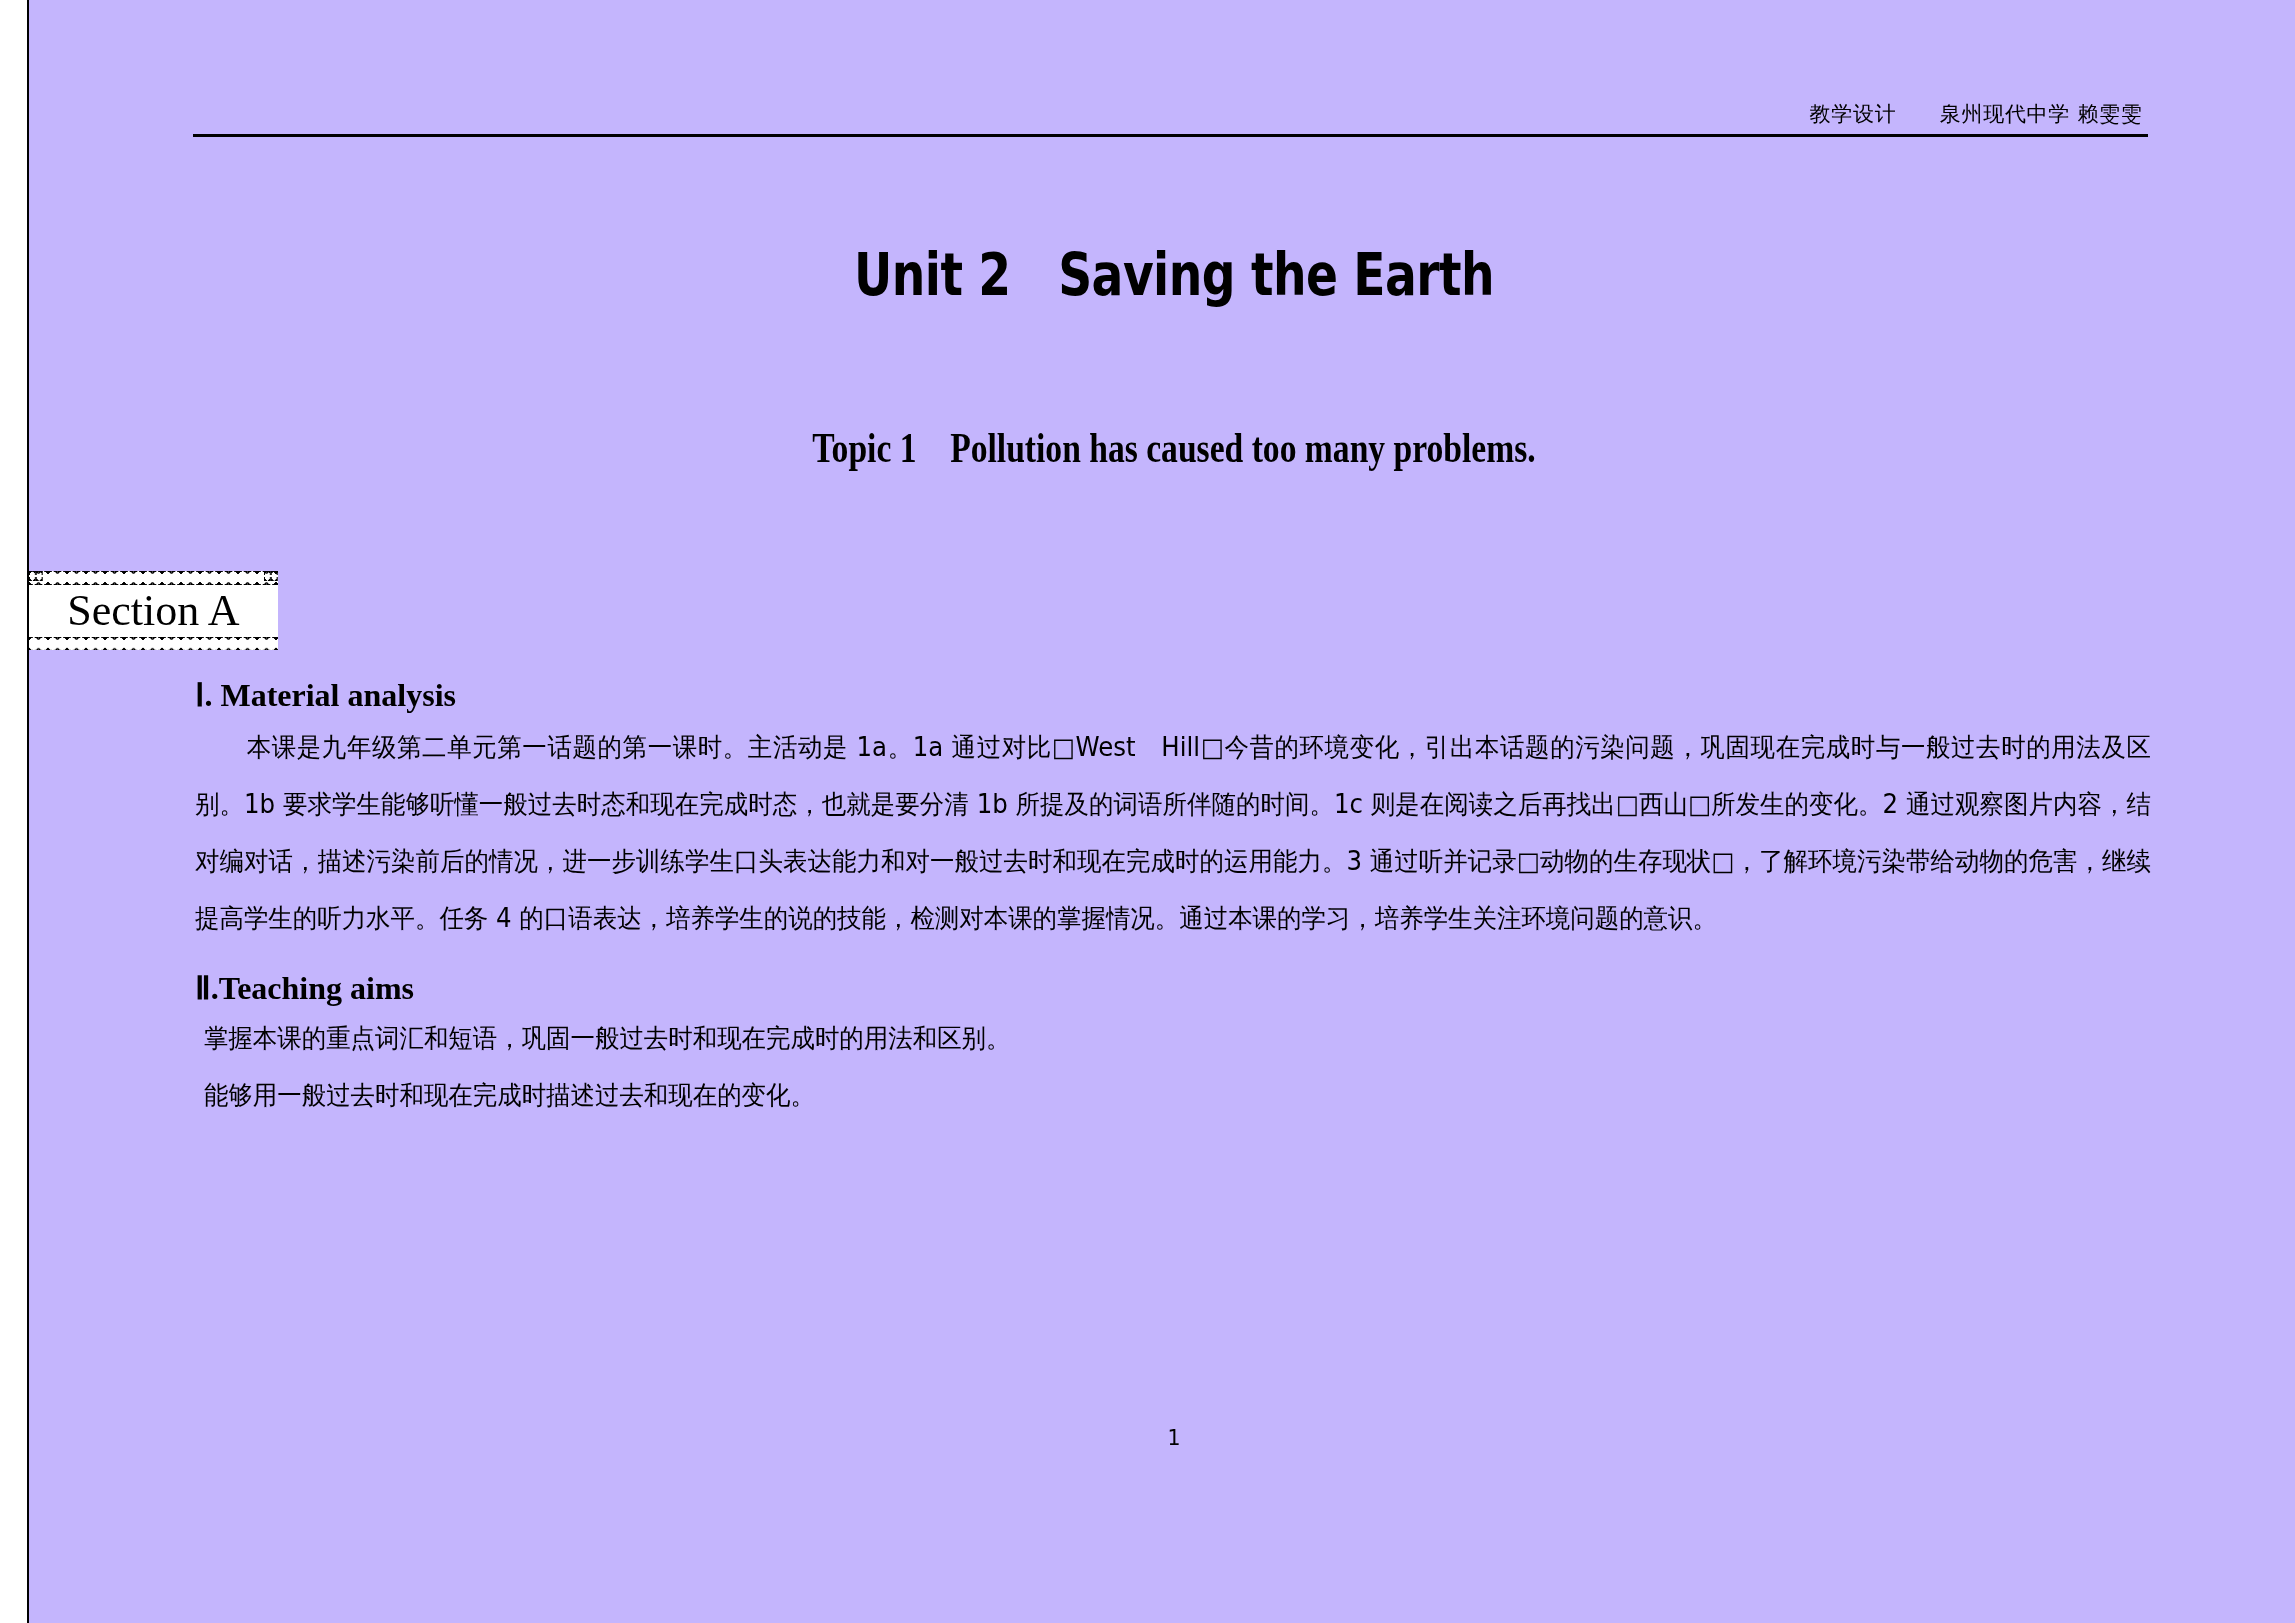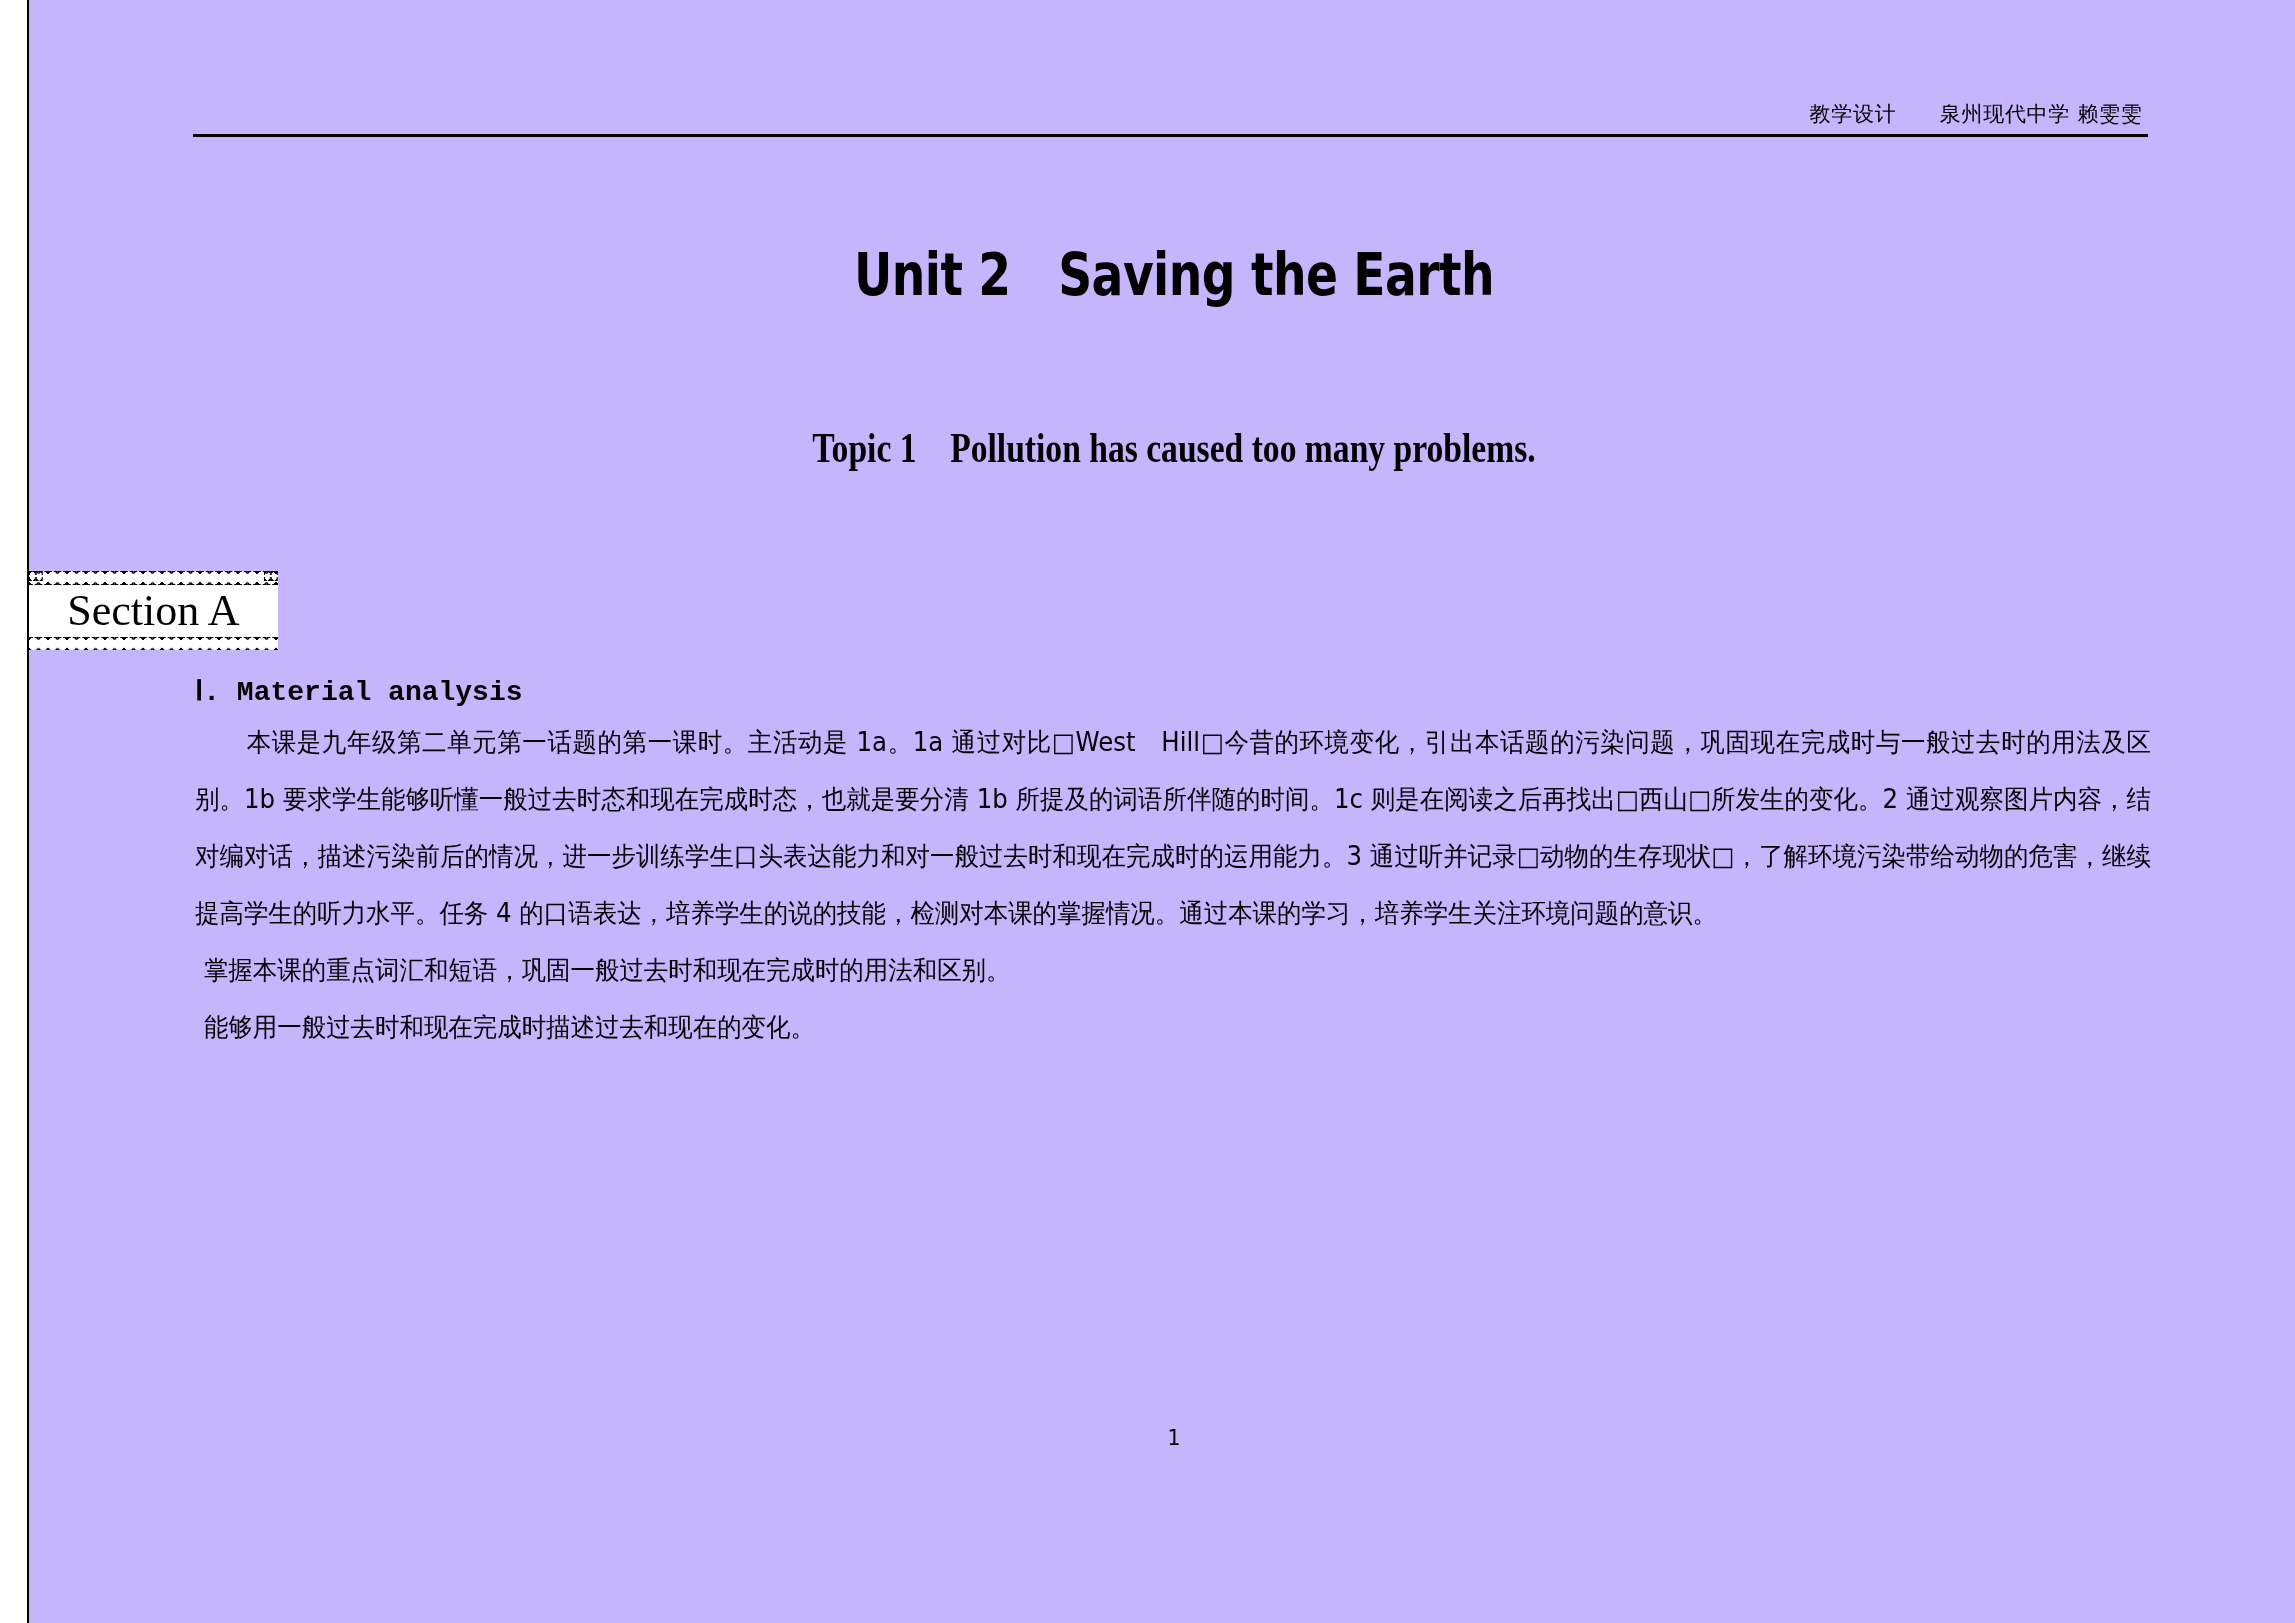--- a/index.html
+++ b/index.html
@@ -136,23 +136,23 @@
   }
 
   
   #content {
     position: absolute;
     left: 166px;
     top: 675px;
     width: 1963px;
   }
   .h-sec {
-    font-family: Liberation Mono, monospace;
+    font-family: Liberation Serif, serif;
     font-weight: bold;
-    font-size: 28px;
+    font-size: 32px;
     line-height: 1.25;
     white-space: pre;
   }
   #h-material { margin: 0 0 4.1px 0; }
   #h-teaching { margin: 20.5px 0 2.7px 0; }
 
   .para {
     font-family: "DejaVu Sans", sans-serif;
     font-size: 26px;
     line-height: 57px;
@@ -214,20 +214,21 @@
       <span id="section-label">Section A</span>
     </div>
   </div>
 
   <div id="content">
 
     <div class="h-sec" id="h-material">Ⅰ. Material analysis</div>
 
     <div class="para" id="p-material">本课是九年级第二单元第一话题的第一课时。主活动是 1a。1a 通过对比□West　Hill□今昔的环境变化，引出本话题的污染问题，巩固现在完成时与一般过去时的用法及区别。1b 要求学生能够听懂一般过去时态和现在完成时态，也就是要分清 1b 所提及的词语所伴随的时间。1c 则是在阅读之后再找出□西山□所发生的变化。2 通过观察图片内容，结对编对话，描述污染前后的情况，进一步训练学生口头表达能力和对一般过去时和现在完成时的运用能力。3 通过听并记录□动物的生存现状□，了解环境污染带给动物的危害，继续提高学生的听力水平。任务 4 的口语表达，培养学生的说的技能，检测对本课的掌握情况。通过本课的学习，培养学生关注环境问题的意识。</div>
 
+    <div class="h-sec" id="h-teaching">Ⅱ.Teaching aims</div>
 
 
     <div class="line aim-item">掌握本课的重点词汇和短语，巩固一般过去时和现在完成时的用法和区别。</div>
 
     <div class="line aim-item">能够用一般过去时和现在完成时描述过去和现在的变化。</div>
   </div>
 
   <div id="page-number">1</div>
 
 </div>

